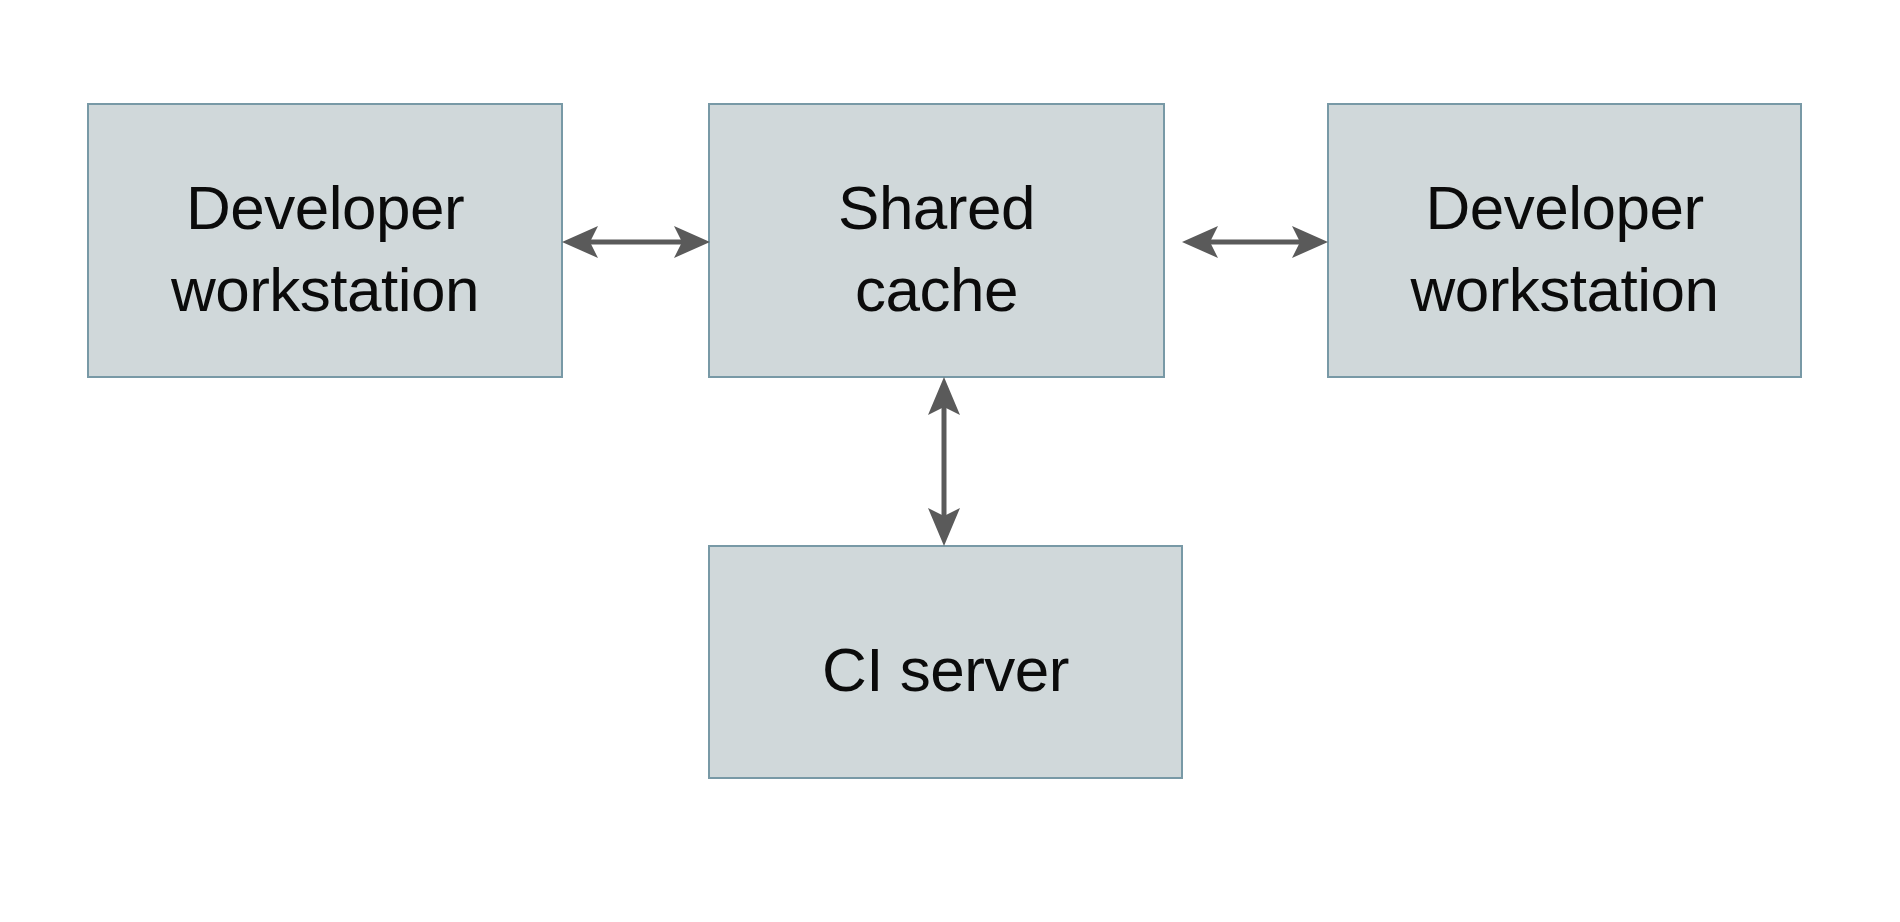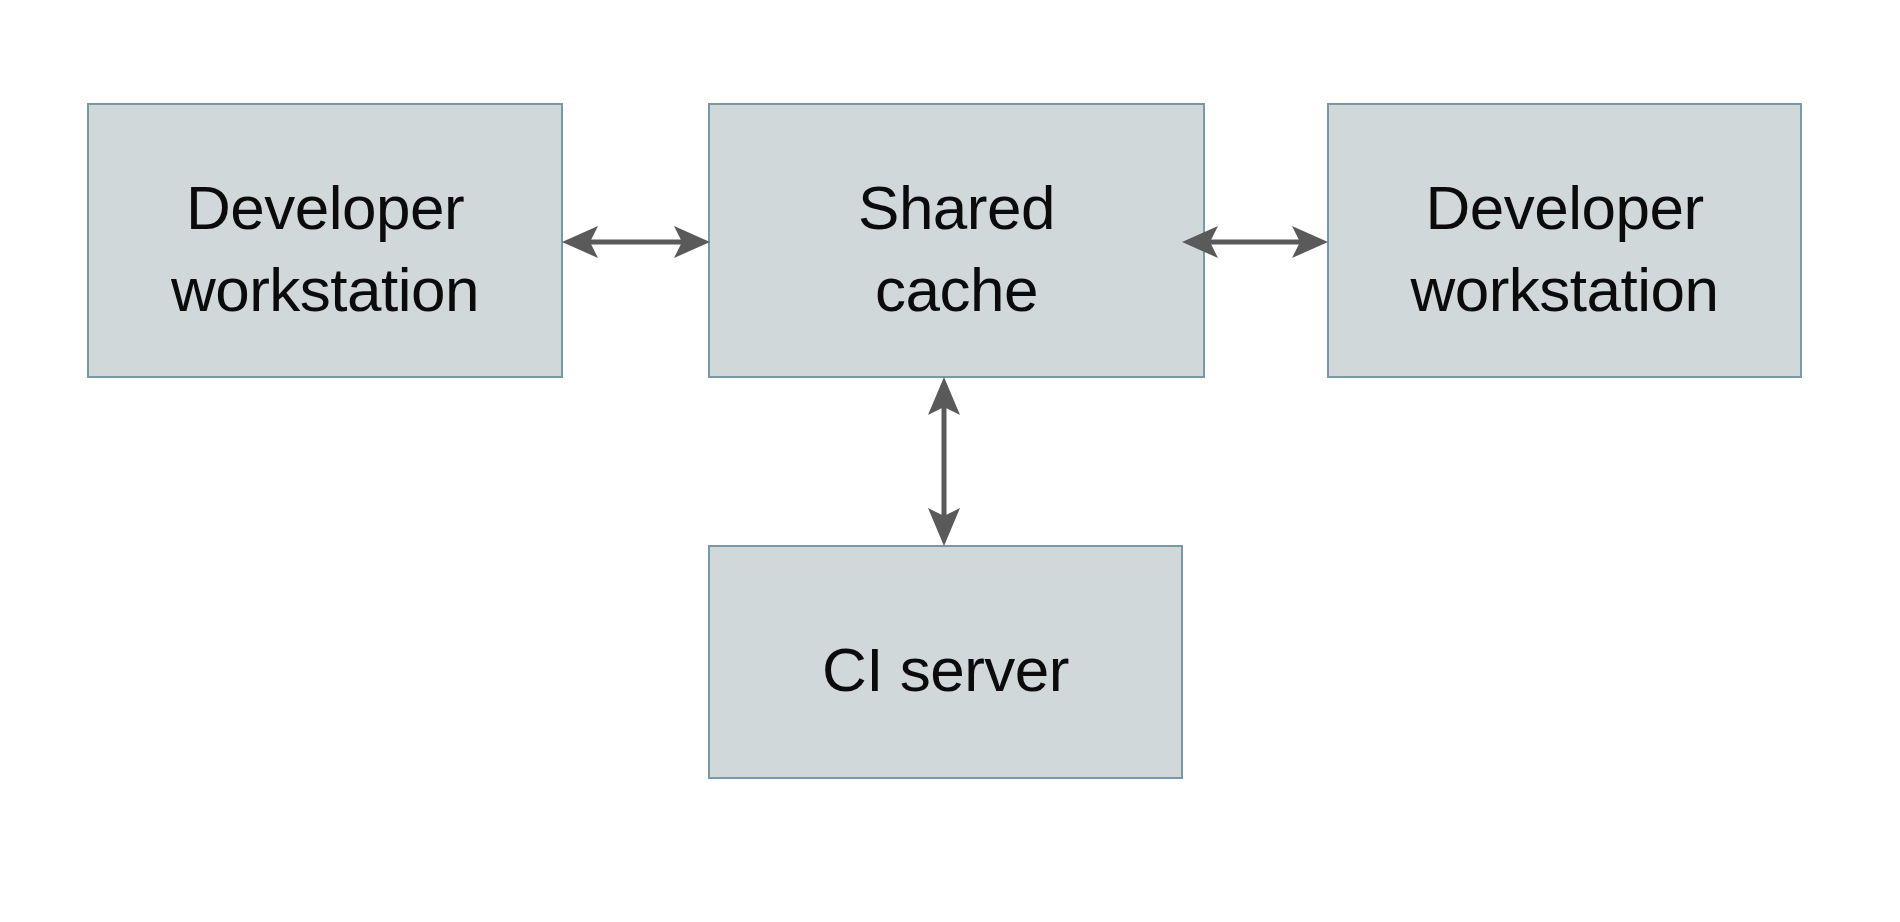--- a/index.html
+++ b/index.html
@@ -42,21 +42,21 @@
   .edge {
     position: absolute;
     overflow: visible;
   }
   .edge svg {
     display: block;
     overflow: visible;
   }
   
   #node-dev-left   { left: 87px;   top: 103px; width: 476px; height: 275px; }
-  #node-shared     { left: 708px;  top: 103px; width: 497px; height: 275px; }
+  #node-shared     { left: 708px;  top: 103px; width: 457px; height: 275px; }
   #node-dev-right  { left: 1327px; top: 103px; width: 475px; height: 275px; }
   #node-ci         { left: 708px;  top: 545px; width: 475px; height: 234px; }
 
   #edge-left-shared  { left: 560px;  top: 218px;  width: 152px; height: 48px; }
   #edge-shared-right { left: 1180px; top: 218px;  width: 150px; height: 48px; }
   #edge-shared-ci    { left: 920px;  top: 375px;  width: 48px;  height: 173px; }
 </style>
 </head>
 <body>
 

